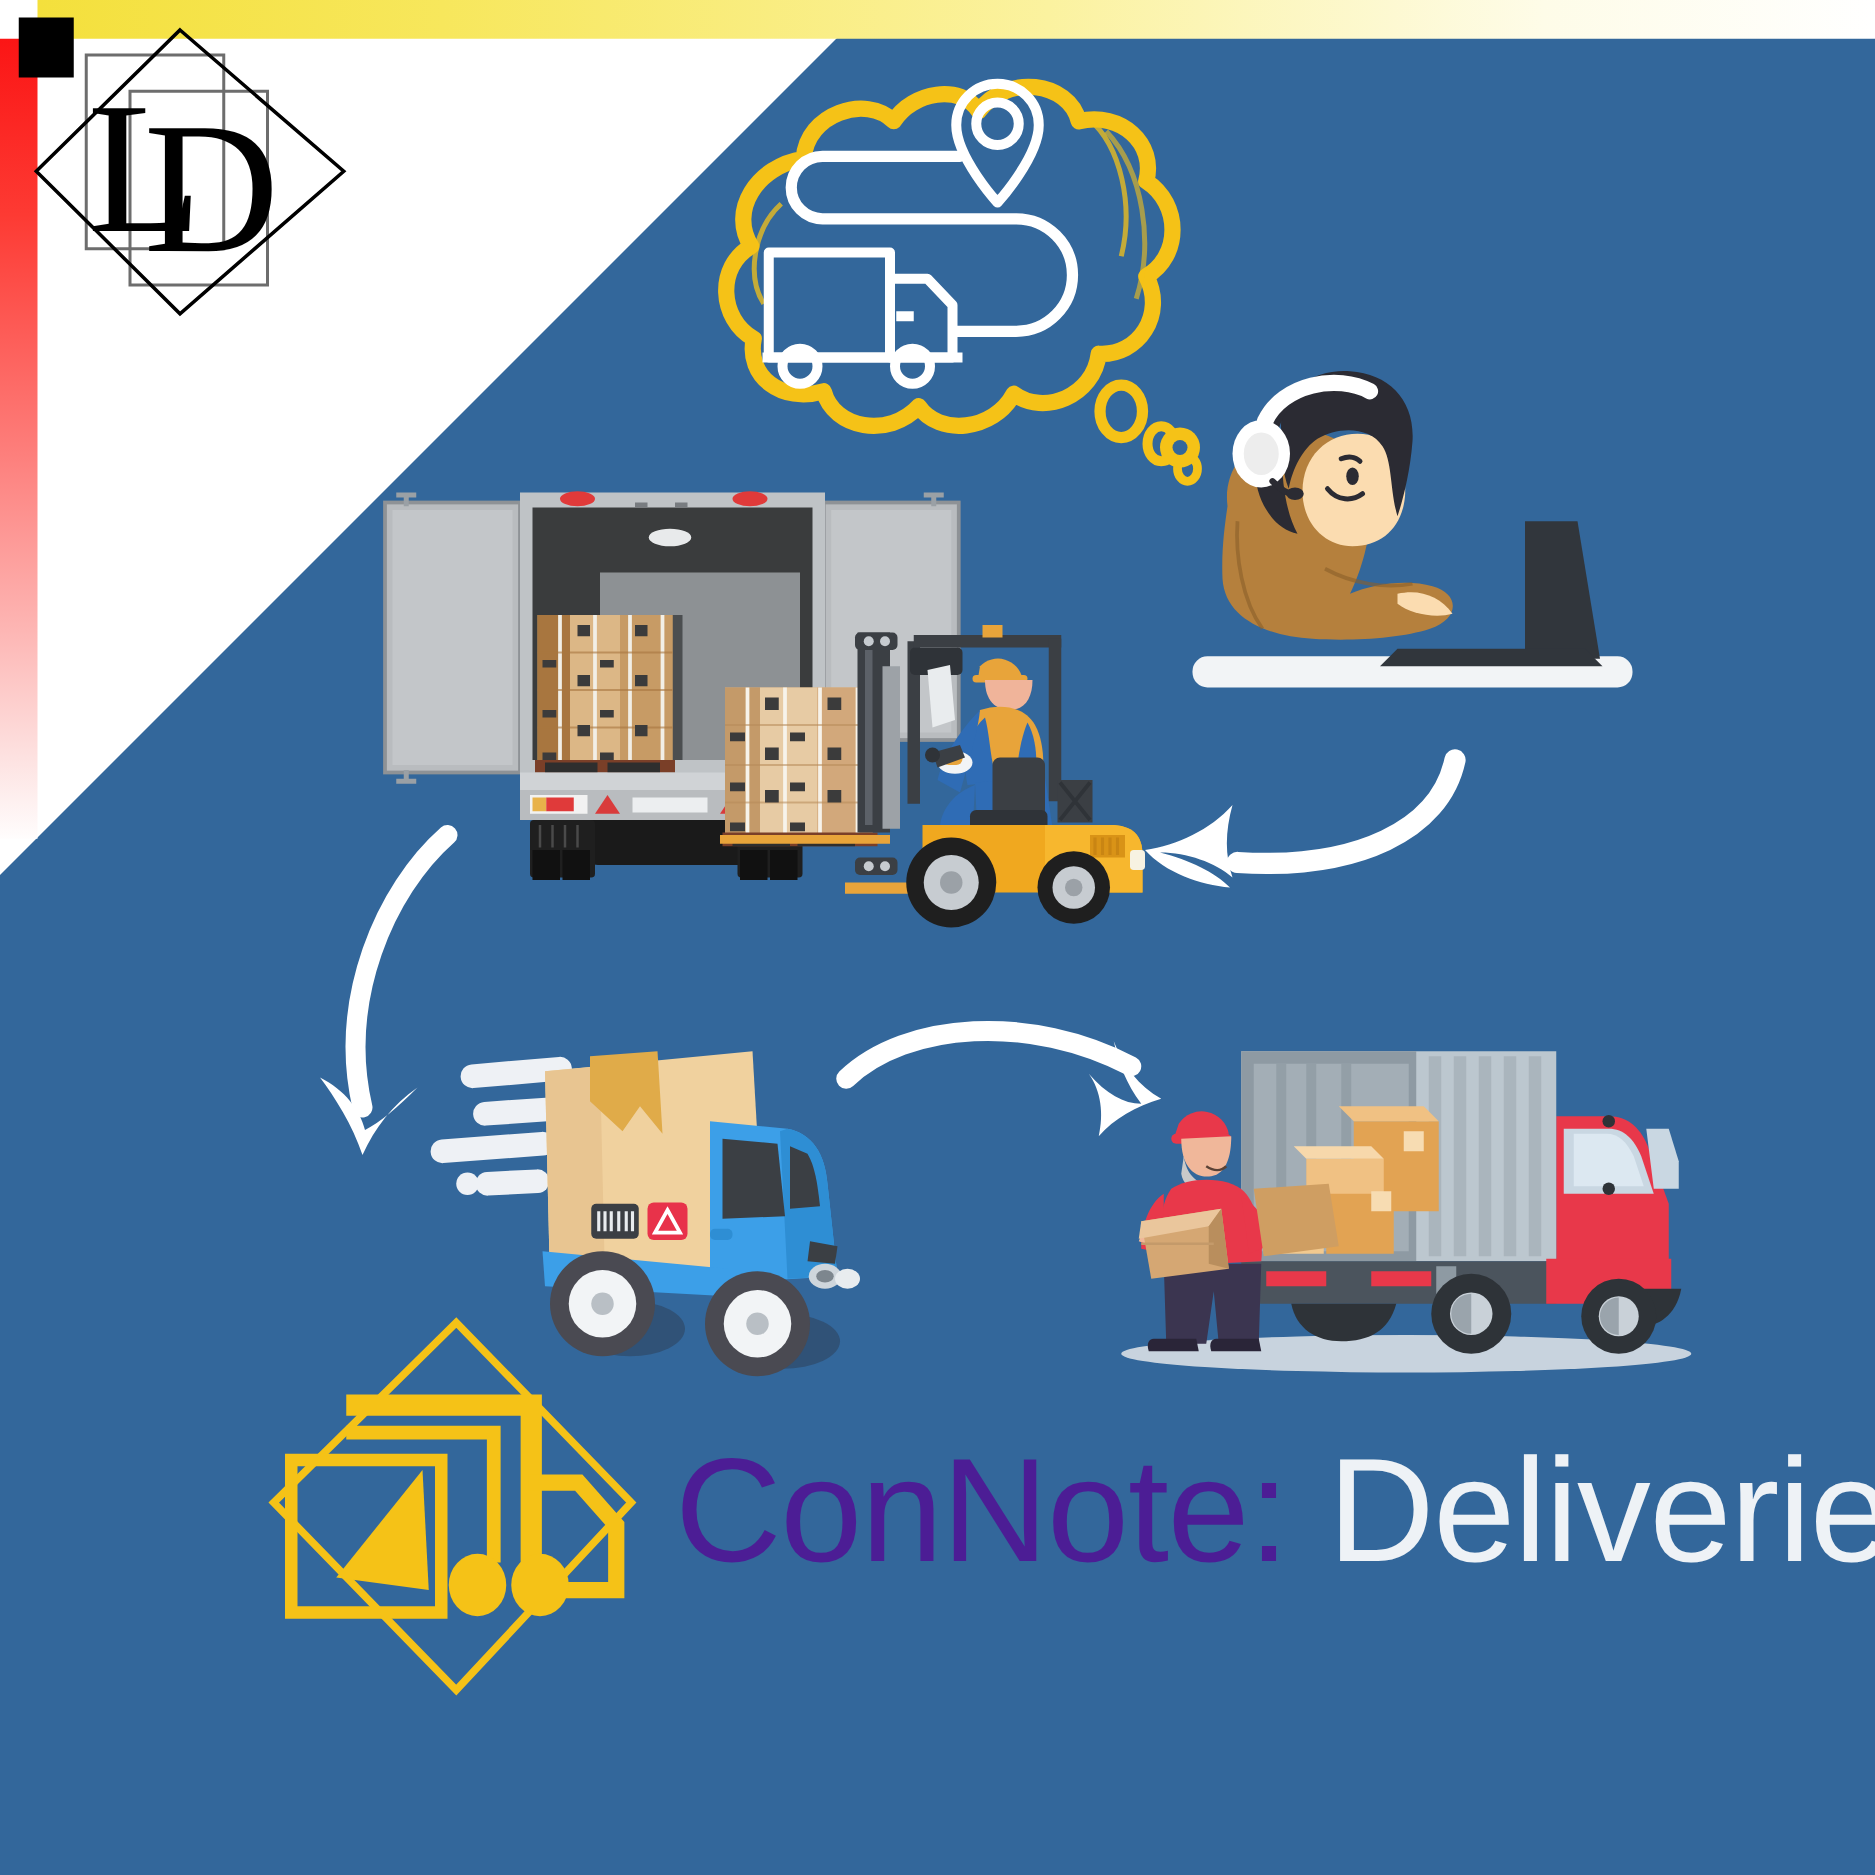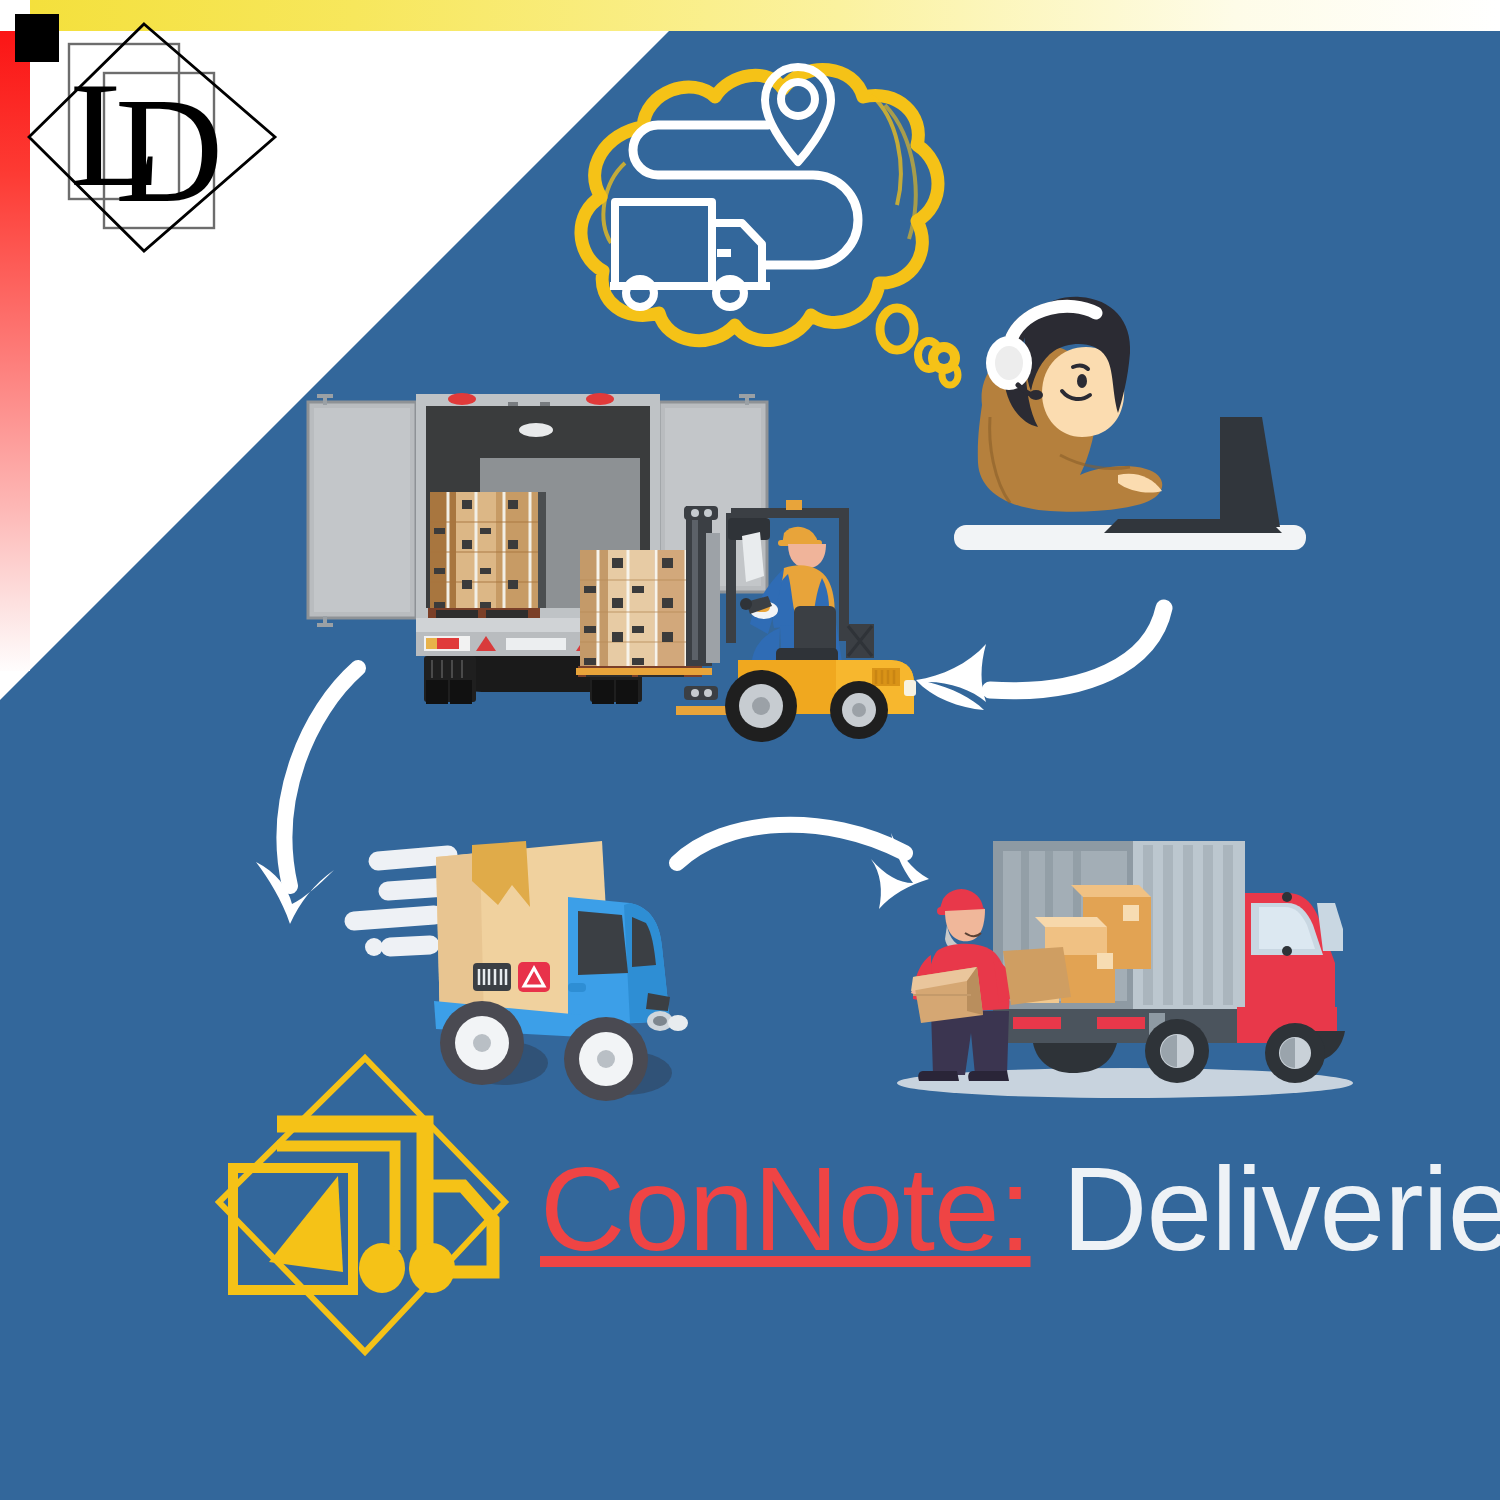--- a/index.html
+++ b/index.html
@@ -20,21 +20,21 @@
   .sq-black{position:absolute;left:15px;top:14px;width:44px;height:48px;background:#000000;}
 
   
   .ld-wrap{position:absolute;left:20px;top:15px;width:290px;height:290px;}
   .ld-wrap svg{display:block;}
 
   
   .title{position:absolute;left:540px;top:1150px;white-space:nowrap;
     font-family:"Liberation Sans Narrow","Liberation Sans",sans-serif;
     font-size:118px;line-height:1;letter-spacing:-1px;}
-  .title .t-gold{color:#ef4444;text-decoration:underline;}
+  .title .t-gold{color:#4c1d95;}
   .title .t-white{color:#eef2f6;}
 
   
   .connote{position:absolute;left:205px;top:1050px;width:340px;height:340px;}
 
   
   .scene{position:absolute;}
   .bubble{left:525px;top:45px;width:430px;height:380px;}
   .agent{left:930px;top:295px;width:390px;height:270px;}
   .bigtruck{left:290px;top:380px;width:520px;height:330px;}

